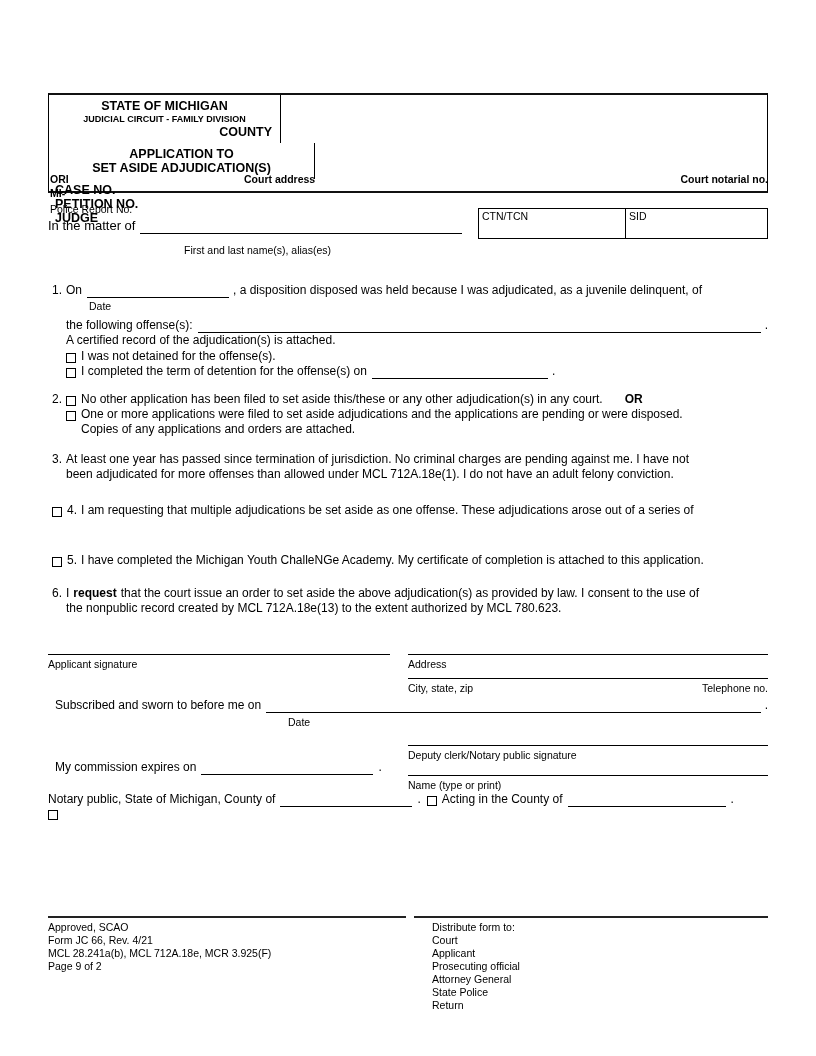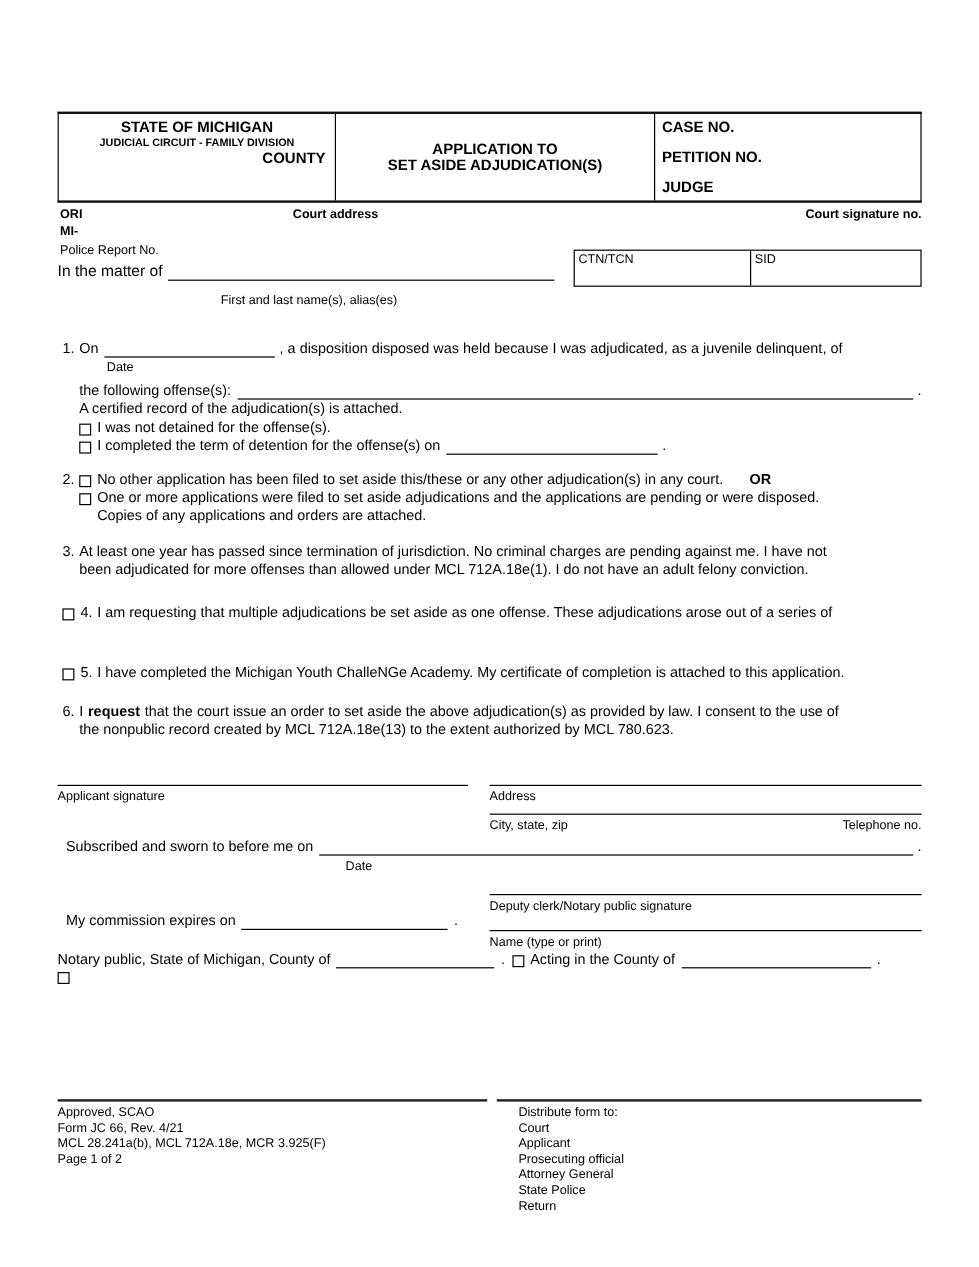--- a/index.html
+++ b/index.html
@@ -1,22 +1,22 @@
 <!DOCTYPE html>
 <html><head>
 <meta charset="utf-8">
 <style>
   html,body{margin:0;padding:0;background:#fff;}
   .page{position:relative;width:816px;height:1056px;background:#fff;overflow:hidden;
         font-family:"Liberation Sans","DejaVu Sans",sans-serif;font-size:12px;color:#000;}
   .abs{position:absolute;}
 
   
-  .hdr{position:absolute;top:93px;left:48px;width:720px;height:76px;display:flex;
-       box-sizing:border-box;border:1px solid #000;border-top:2px solid #111;border-bottom:2px solid #111;}
+  .hdr{position:absolute;top:93px;left:48px;width:720px;height:100px;display:flex;
+       box-sizing:border-box;border:1px solid #000;border-top:2px solid #111;border-bottom:2px solid #111;flex-direction:column;}
   .hcell{box-sizing:border-box;padding:4px 6px;display:flex;flex-direction:column;}
   .hc1{width:232px;border-right:1px solid #000;}
   .hc2{width:266px;border-right:1px solid #000;justify-content:center;text-align:center;}
   .hc3{width:222px;justify-content:space-between;}
   .b{font-weight:bold;}
   .hline{font-size:12.5px;font-weight:bold;line-height:14px;}
   .hsub{font-size:9px;font-weight:bold;line-height:12px;text-align:center;}
   .hstate{text-align:center;}
   .hcounty{text-align:right;padding-right:2px;}
 
@@ -71,21 +71,21 @@
     <div class="hcell hc3">
       <div class="hline">CASE NO.</div>
       <div class="hline">PETITION NO.</div>
       <div class="hline">JUDGE</div>
     </div>
   </div>
 
   <div class="abs" style="top:170px;left:48px;width:720px;height:113px;">
     <div class="abs smb" style="top:3px;left:2px;">ORI</div>
     <div class="abs smb" style="top:3px;left:196px;">Court address</div>
-    <div class="abs smb" style="top:3px;right:0;">Court signature no.</div>
+    <div class="abs smb" style="top:3px;right:0;">Court notarial no.</div>
     <div class="abs smb" style="top:17px;left:2px;">MI-</div>
     <div class="abs sm" style="top:33px;left:2px;">Police Report No.</div>
 
     <div class="ctnbox">
       <div class="ctncell ctn1">CTN/TCN</div>
       <div class="ctncell ctn2">SID</div>
     </div>
 
     <div class="abs row" style="top:48px;left:0;width:420px;">
       <span style="font-size:13px;line-height:16px;">In the matter of</span>
@@ -218,21 +218,21 @@
   <div class="abs" style="top:916px;left:48px;width:720px;height:100px;">
     <div class="frule">
       <span class="fr1"></span>
         <span class="frgap"></span>
         <span class="fr2"></span>
     </div>
     <div class="abs" style="top:5px;left:0;">
       <div class="fline">Approved, SCAO</div>
       <div class="fline">Form JC 66, Rev. 4/21</div>
       <div class="fline">MCL 28.241a(b), MCL 712A.18e, MCR 3.925(F)</div>
-      <div class="fline">Page 1 of 2</div>
+      <div class="fline">Page 9 of 2</div>
     </div>
     <div class="abs" style="top:5px;left:384px;">
       <div class="fline">Distribute form to:</div>
       <div class="fline">Court</div>
       <div class="fline">Applicant</div>
       <div class="fline">Prosecuting official</div>
       <div class="fline">Attorney General</div>
       <div class="fline">State Police</div>
       <div class="fline">Return</div>
     </div>

